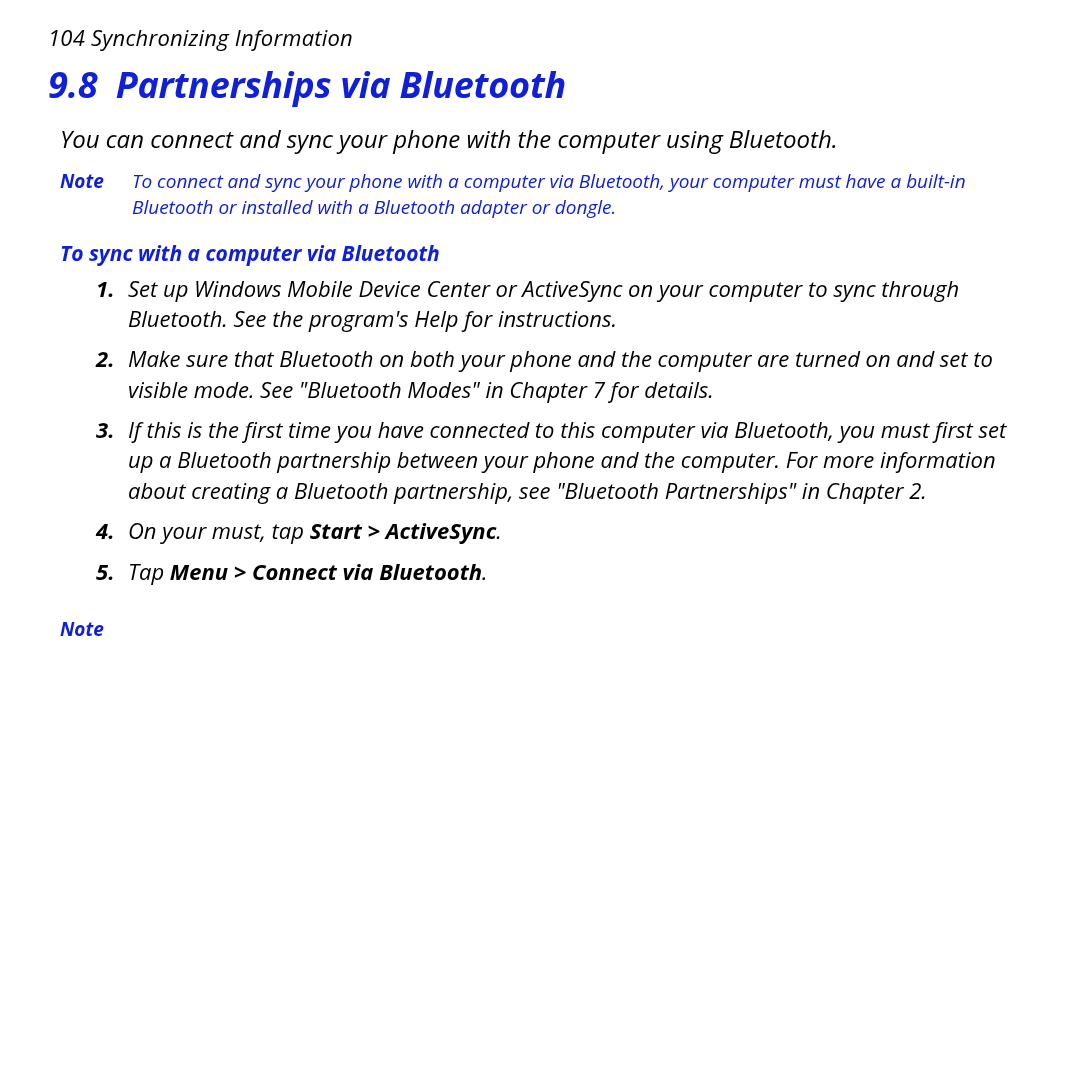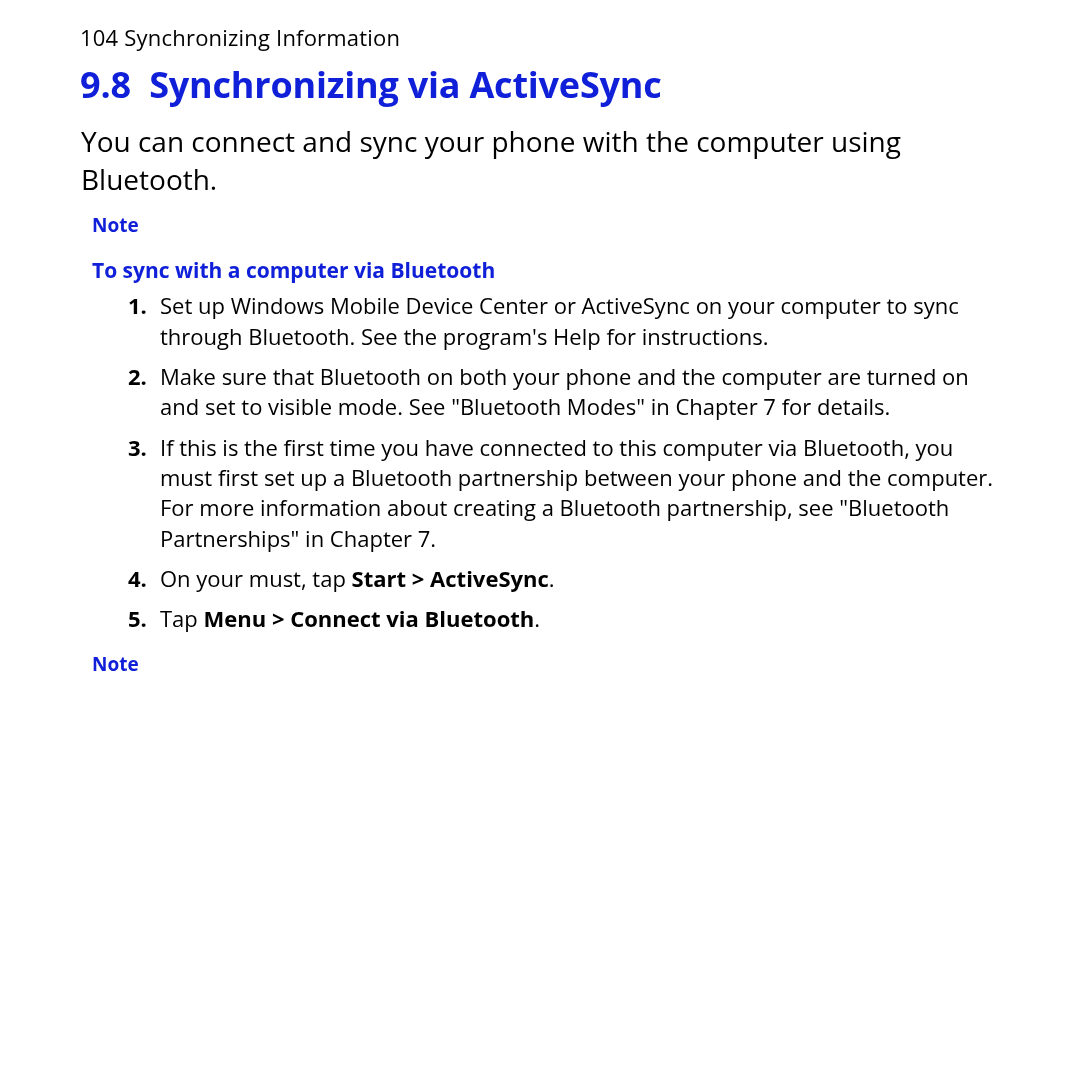--- a/index.html
+++ b/index.html
@@ -5,44 +5,45 @@
   html, body {
     margin: 0;
     padding: 0;
     width: 1080px;
     height: 1080px;
     background: #ffffff;
     font-family: "Myriad Pro", "Segoe UI", "Open Sans", "Helvetica Neue", Arial, sans-serif;
     color: #000;
   }
   .page {
-    padding: 22px 70px 0 80px;
+    padding: 22px 70px 0 48px;
     box-sizing: border-box;
+    font-style: italic;
   }
   .running-head {
     font-size: 22px;
     font-weight: 400;
     color: #000;
     margin: 0 0 8px 0;
     letter-spacing: 0.2px;
   }
   .running-head .num {
     margin-right: 6px;
   }
   h1.section-title {
     font-size: 36px;
     font-weight: 700;
     color: #1020d8;
     margin: 6px 0 14px 0;
     letter-spacing: -0.2px;
   }
   p.intro {
-    font-size: 28px;
+    font-size: 24px;
     line-height: 1.35;
-    margin: 0 0 14px 1px;
+    margin: 0 0 14px 12px;
   }
   .note-block {
     display: flex;
     gap: 24px;
     margin: 0 0 18px 0;
     padding: 0 2px 0 12px;
     font-size: 19px;
     line-height: 1.35;
     color: #1020d8;
   }
@@ -54,21 +55,21 @@
   .note-text {
     flex: 1 1 auto;
   }
   h2.sub-title {
     font-size: 21px;
     font-weight: 700;
     color: #1020d8;
     margin: 10px 0 6px 12px;
   }
   .steps {
-    margin: 4px 0 18px 0;
+    margin: 4px 0 31px 0;
     padding: 0 0 0 80px;
     list-style: none;
     counter-reset: step;
   }
   .steps > li {
     position: relative;
     font-size: 22px;
     line-height: 1.38;
     margin: 0 0 10px 0;
     padding-left: 0;
@@ -85,35 +86,36 @@
 </head>
 <body>
 
 <div class="page">
 
   <div class="running-head">
     <span class="num">104</span><span>Synchronizing Information</span>
   </div>
 
   <h1 class="section-title">
-    <span>9.8</span>&nbsp;&nbsp;<span>Synchronizing via ActiveSync</span>
+    <span>9.8</span>&nbsp;&nbsp;<span>Partnerships via Bluetooth</span>
   </h1>
 
   <p class="intro">You can connect and sync your phone with the computer using Bluetooth.</p>
 
   <div class="note-block">
     <div class="note-label">Note</div>
+    <div class="note-text">To connect and sync your phone with a computer via Bluetooth, your computer must have a built-in Bluetooth or installed with a Bluetooth adapter or dongle.</div>
   </div>
 
   <h2 class="sub-title">To sync with a computer via Bluetooth</h2>
 
   <ol class="steps">
     <li><span>Set up Windows Mobile Device Center or ActiveSync on your computer to sync through Bluetooth. See the program's Help for instructions.</span></li>
     <li><span>Make sure that Bluetooth on both your phone and the computer are turned on and set to visible mode. See "Bluetooth Modes" in Chapter 7 for details.</span></li>
-    <li><span>If this is the first time you have connected to this computer via Bluetooth, you must first set up a Bluetooth partnership between your phone and the computer. For more information about creating a Bluetooth partnership, see "Bluetooth Partnerships" in Chapter 7.</span></li>
+    <li><span>If this is the first time you have connected to this computer via Bluetooth, you must first set up a Bluetooth partnership between your phone and the computer. For more information about creating a Bluetooth partnership, see "Bluetooth Partnerships" in Chapter 2.</span></li>
     <li><span>On your must, tap </span><span class="b">Start &gt; ActiveSync</span><span>.</span></li>
     <li><span>Tap </span><span class="b">Menu &gt; Connect via Bluetooth</span><span>.</span></li>
   </ol>
 
   <div class="note-block">
     <div class="note-label">Note</div>
   </div>
 
 </div>
 

